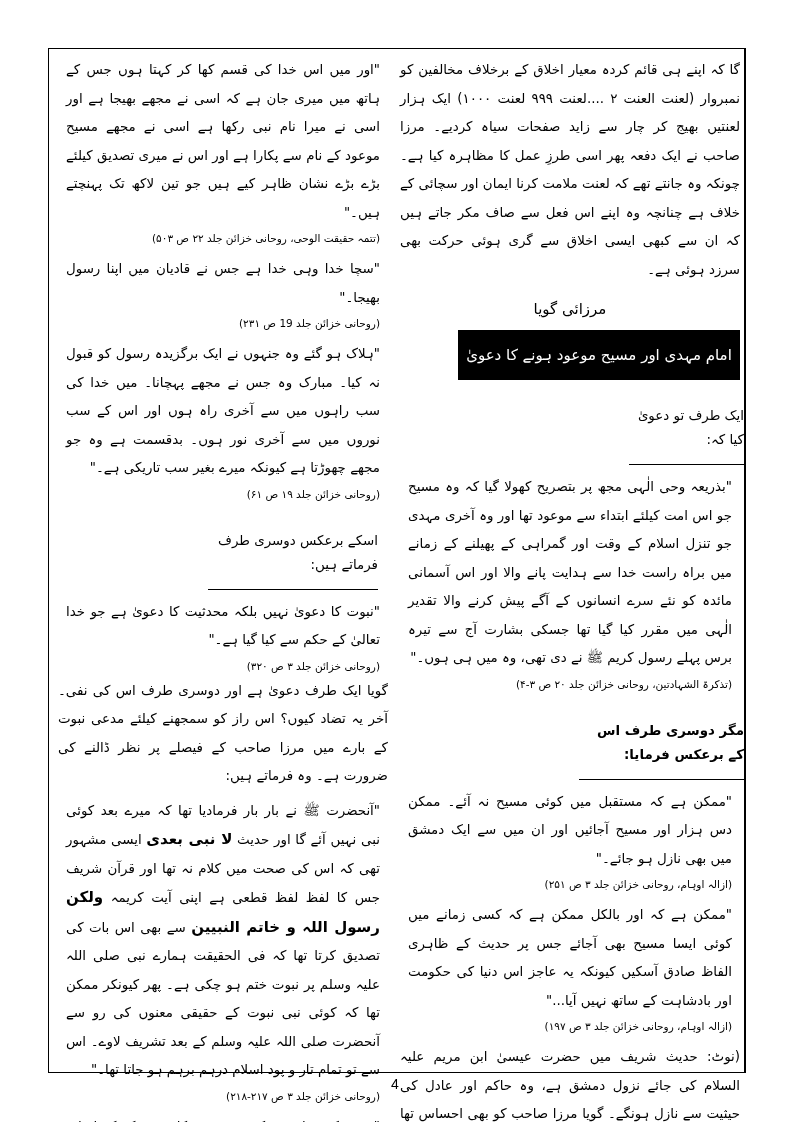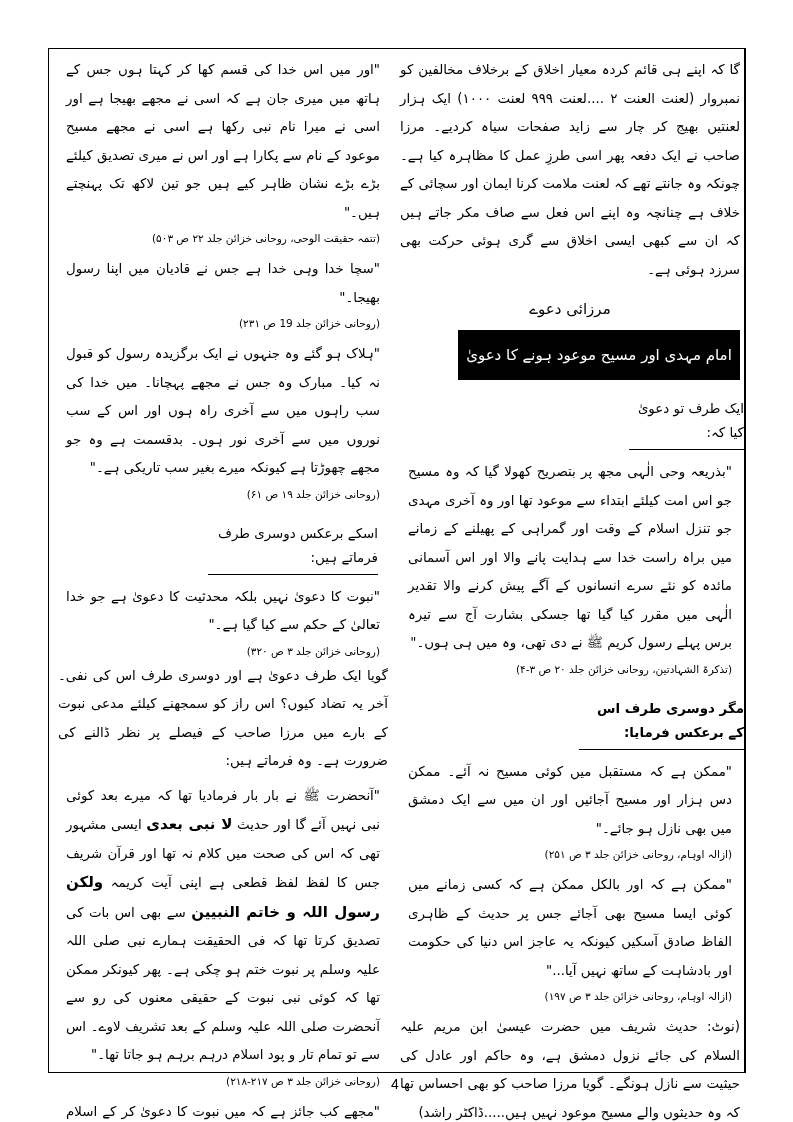--- a/index.html
+++ b/index.html
@@ -11,38 +11,38 @@
   .col { position:absolute; top:56px; direction:rtl; text-align:justify; box-sizing:border-box; }
   .col-right { left:400px; width:340px; }
   .col-left  { left:58px;  width:330px; }
   p { margin:0; font-size:13.4px; line-height:28.5px; text-align-last:right; }
   .cite-line { font-size:10.5px; line-height:22px; display:block; }
   .gap-s { height:6px; }
   .center-title { text-align:center; font-size:15px; line-height:30px; margin:10px 0 6px 0; text-align-last:center; }
   .banner { background:#000; color:#fff; text-align:center; text-align-last:center; font-size:15px;
             height:50px; line-height:50px; margin:0 0 0 0; width:282px; margin-right:0; }
   .subhead { display:block; text-align:right; font-size:13.4px; line-height:24px; padding-right:0; }
-  .subhead-wrap { border-bottom:1.2px solid #000; margin:17px 0 8px auto; padding-bottom:4px; display:block; }
+  .subhead-wrap { border-bottom:1.2px solid #000; margin:24px 0 8px auto; padding-bottom:12px; display:block; }
   .subhead-wrap.r { margin-right:-4px; margin-left:auto; width:115px; }
   .subhead-wrap.r2 { margin-right:-4px; width:165px;font-weight:bold; }
   .subhead-wrap.l { width:170px; font-weight:normal; margin-left:auto; margin-right:10px; }
   .bold-ar { font-weight:bold; font-size:15px; }
   .indent-quote { padding-right:8px; padding-left:8px; }
   .page-number { position:absolute; left:391px; top:1076px; font-size:14px; font-family:"Liberation Sans", sans-serif; }
 </style>
 </head>
 <body>
 
 <div class="page-frame"></div>
 <div class="right-rule"></div>
 
 <div class="col col-right">
   <p>گا کہ اپنے ہی قائم کردہ معیار اخلاق کے برخلاف مخالفین کو نمبروار (لعنت العنت ۲ ....لعنت ۹۹۹ لعنت ۱۰۰۰) ایک ہزار لعنتیں بھیج کر چار سے زاید صفحات سیاہ کردیے۔ مرزا صاحب نے ایک دفعہ پھر اسی طرزِ عمل کا مظاہرہ کیا ہے۔ چونکہ وہ جانتے تھے کہ لعنت ملامت کرنا ایمان اور سچائی کے خلاف ہے چنانچہ وہ اپنے اس فعل سے صاف مکر جاتے ہیں کہ ان سے کبھی ایسی اخلاق سے گری ہوئی حرکت بھی سرزد ہوئی ہے۔</p>
 
-  <div class="center-title">مرزائی دعوے</div>
+  <div class="center-title">مرزائی گویا</div>
 
   <div class="banner">امام مہدی اور مسیح موعود ہونے کا دعویٰ اور انکار</div>
 
   <div class="subhead-wrap r">
     <span class="subhead">ایک طرف تو دعویٰ کیا کہ:</span>
   </div>
 
   <div class="indent-quote">
     <p>"بذریعہ وحی الٰہی مجھ پر بتصریح کھولا گیا کہ وہ مسیح جو اس امت کیلئے ابتداء سے موعود تھا اور وہ آخری مہدی جو تنزل اسلام کے وقت اور گمراہی کے پھیلنے کے زمانے میں براہ راست خدا سے ہدایت پانے والا اور اس آسمانی مائدہ کو نئے سرے انسانوں کے آگے پیش کرنے والا تقدیر الٰہی میں مقرر کیا گیا تھا جسکی بشارت آج سے تیرہ برس پہلے رسول کریم ﷺ نے دی تھی، وہ میں ہی ہوں۔"</p>
     <span class="cite-line">(تذکرۃ الشہادتین، روحانی خزائن جلد ۲۰ ص ۳-۴)</span>

